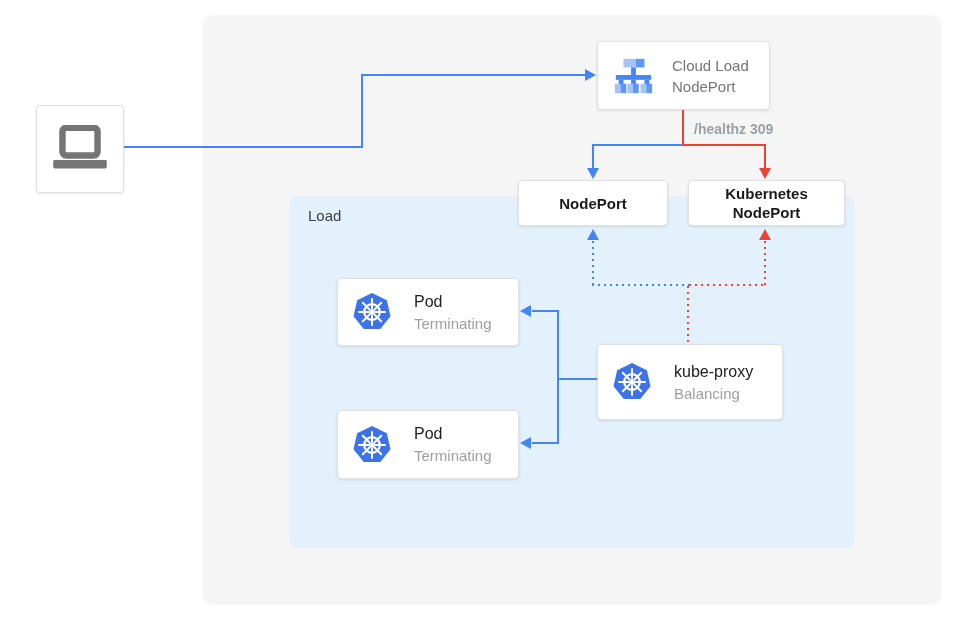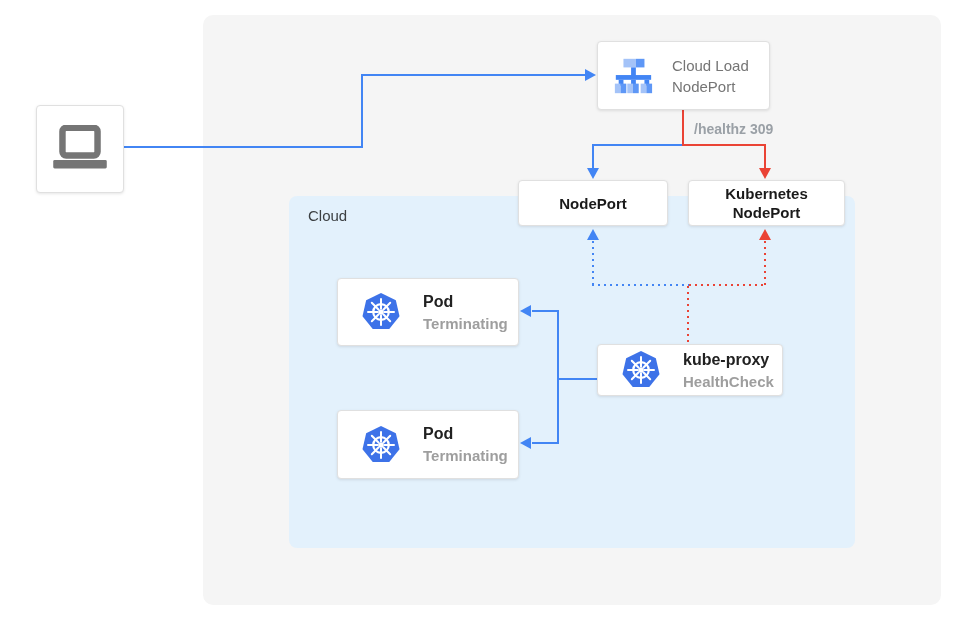--- a/index.html
+++ b/index.html
@@ -48,23 +48,23 @@
   .laptop-box   { left: 36px;  top: 105px; width: 88px;  height: 88px;
                   display: flex; align-items: center; justify-content: center; }
   .clb-box      { left: 597px; top: 41px;  width: 173px; height: 69px;
                   display: flex; align-items: center; padding-left: 14px; }
   .nodeport-box { left: 518px; top: 180px; width: 150px; height: 46px;
                   display: flex; align-items: center; justify-content: center; }
   .hc-box       { left: 688px; top: 180px; width: 157px; height: 46px;
                   display: flex; flex-direction: column; align-items: center; justify-content: center; }
   .pod1-box     { left: 337px; top: 278px; width: 182px; height: 68px; }
   .pod2-box     { left: 337px; top: 410px; width: 182px; height: 69px; }
-  .kp-box       { left: 597px; top: 344px; width: 186px; height: 52px; }
-
-  .icon-row { display: flex; align-items: center; height: 100%; padding-left: 23px; font-weight: bold; }
+  .kp-box       { left: 597px; top: 344px; width: 186px; height: 76px; }
+
+  .icon-row { display: flex; align-items: center; height: 100%; padding-left: 14px; }
   .icon-row .icon-holder { width: 40px; height: 40px; flex: 0 0 40px; }
   .icon-row .text-col { margin-left: 22px; }
 
   .box-title { font-size: 16px; line-height: 22px; color: var(--title-text); }
   .box-sub   { font-size: 15px; line-height: 21px; color: var(--subtitle-text); }
 
   .clb-text { margin-left: 18px; font-size: 15px; line-height: 21px; color: var(--gray-text); }
 
   .port-label { font-size: 15px; font-weight: 700; color: #1a1a1a; line-height: 19px; text-align: center; }
 
@@ -123,21 +123,21 @@
   .a-pod2        { left: 520px; top: 437px; }
 </style>
 </head>
 <body>
 
 <div class="canvas">
 
   <div class="panel"></div>
 
   <div class="nodes-container">
-    <div class="nodes-label">Cloud</div>
+    <div class="nodes-label">Load</div>
   </div>
 
   <div class="edge h solid c-blue e-client-h"></div>
   <div class="edge v solid c-blue e-client-v"></div>
   <div class="edge h solid c-blue e-clb-h"></div>
   <div class="arr right c-blue a-clb"></div>
 
   <div class="edge v solid c-red e-clb-down"></div>
   <div class="edge h solid c-blue e-split-blue"></div>
   <div class="edge h solid c-red e-split-red"></div>
@@ -267,18 +267,18 @@
             <line x1="17.7" y1="17.7" x2="10.8" y2="10.8"></line>
             <line x1="20" y1="16.8" x2="20" y2="7"></line>
             <line x1="22.3" y1="17.7" x2="29.2" y2="10.8"></line>
           </g>
           <circle cx="20" cy="20" r="7.8" fill="none" stroke="#ffffff" stroke-width="2.2"></circle>
           <circle cx="20" cy="20" r="2.6" fill="#ffffff"></circle>
         </svg>
       </div>
       <div class="text-col">
         <div class="box-title">kube-proxy</div>
-        <div class="box-sub">HealthCheck</div>
+        <div class="box-sub">Balancing</div>
       </div>
     </div>
   </div>
 
 </div>
 
 </body></html>

